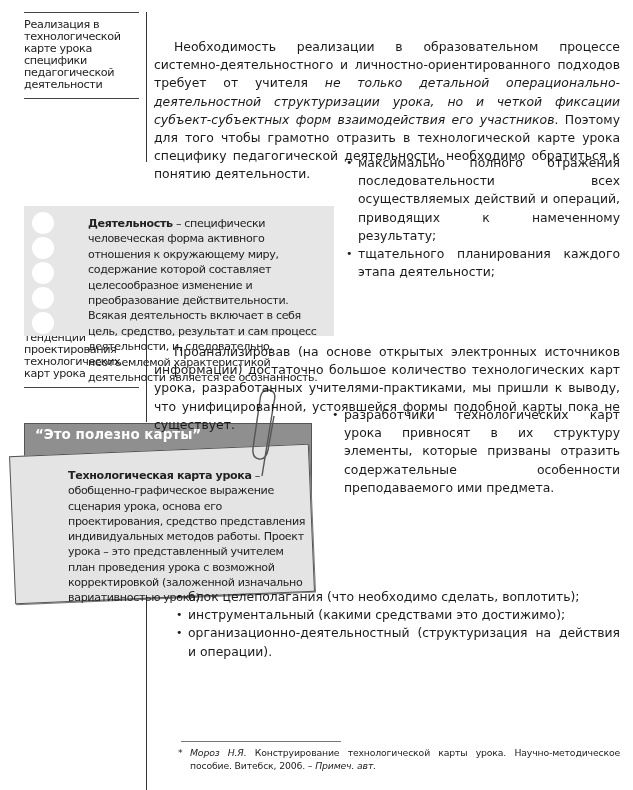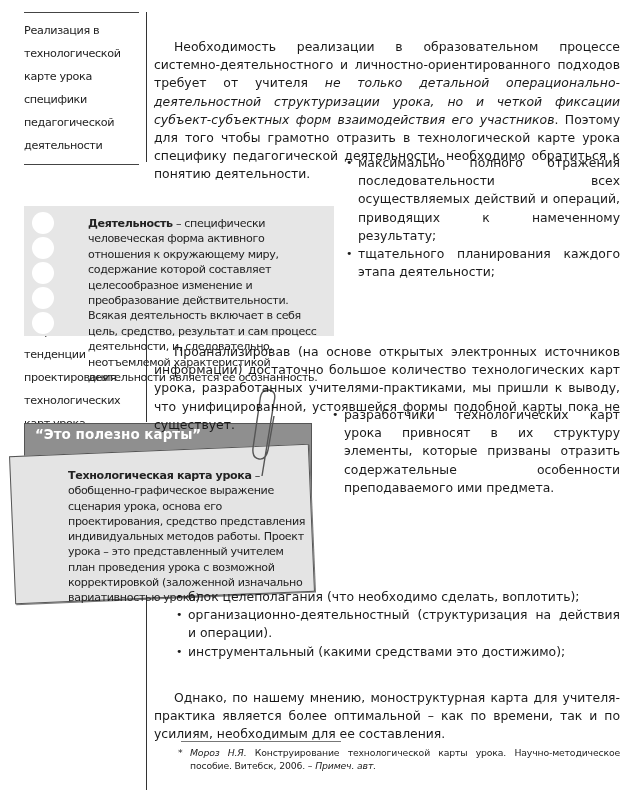--- a/index.html
+++ b/index.html
@@ -4,21 +4,21 @@
 <style>
   * { box-sizing: border-box; margin: 0; padding: 0; }
   html, body { width: 633px; height: 790px; background: #ffffff; overflow: hidden; }
   body { position: relative; font-family: "DejaVu Sans", "Liberation Sans", sans-serif; color: #1a1a1a; }
 
   .vline { position: absolute; left: 146px; top: 12px; width: 1px; height: 778px; background: #333; }
   .vline.gap1 { top: 12px; height: 150px; }
   .vline.gap2 { top: 296px; height: 126px; }
   .vline.gap3 { top: 570px; height: 220px; }
 
-  .side { position: absolute; left: 24px; width: 115px; font-size: 11.2px; line-height: 23px; color: #222; letter-spacing: -0.35px; }
+  .side { position: absolute; left: 24px; width: 115px; font-size: 11.2px; line-height: 12px; color: #222; letter-spacing: -0.35px; }
   .side .rule { height: 1px; background: #444; width: 115px; }
   .side-1 { top: 12px; }
   .side-1 .txt { padding: 6px 0 7px 0; }
   .side-2 { top: 308px; }
   .side-2 .txt { padding: 5px 0 7px 0; margin-top: 6px; }
 
   .main { position: absolute; left: 154px; width: 466px; font-size: 12.4px; line-height: 18.2px; text-align: justify; color: #1a1a1a; }
   .p { text-indent: 20px; margin-top: 28px; }
   .it { font-style: italic; }
 
@@ -99,23 +99,22 @@
   <div class="p">Проанализировав (на основе открытых электронных источников информации) достаточно большое количество технологических карт урока, разработанных учителями-практиками, мы пришли к выводу, что унифицированной, устоявшейся формы подобной карты пока не существует.</div>
 </div>
 
 <ul class="bullets main" style="top:406px; left:330px; width:290px;">
   <li>разработчики технологических карт урока привносят в их структуру элементы, которые призваны отразить содержательные особенности преподаваемого ими предмета.</li>
 </ul>
 
 <div class="main" style="top:588px">
   <ul class="bullets" style="padding-left:20px">
     <li>блок целеполагания (что необходимо сделать, воплотить);</li>
+    <li>инструментальный (какими средствами это достижимо);</li>
     <li>организационно-деятельностный (структуризация на действия и операции).</li>
-    <li>инструментальный (какими средствами это достижимо);</li>
   </ul>
-  <div class="p">Однако, по нашему мнению, моноструктурная карта для учителя-практика является более оптимальной – как по времени, так и по усилиям, необходимым для ее составления.</div>
 </div>
 
 <div class="fnrule"></div>
 <div class="footnote">
   <span class="star">*</span>
   <span class="it">Мороз Н.Я.</span><span> Конструирование технологической карты урока. Научно-методическое пособие. Витебск, 2006. – </span><span class="it">Примеч. авт.</span>
 </div>
 
 </body></html>

